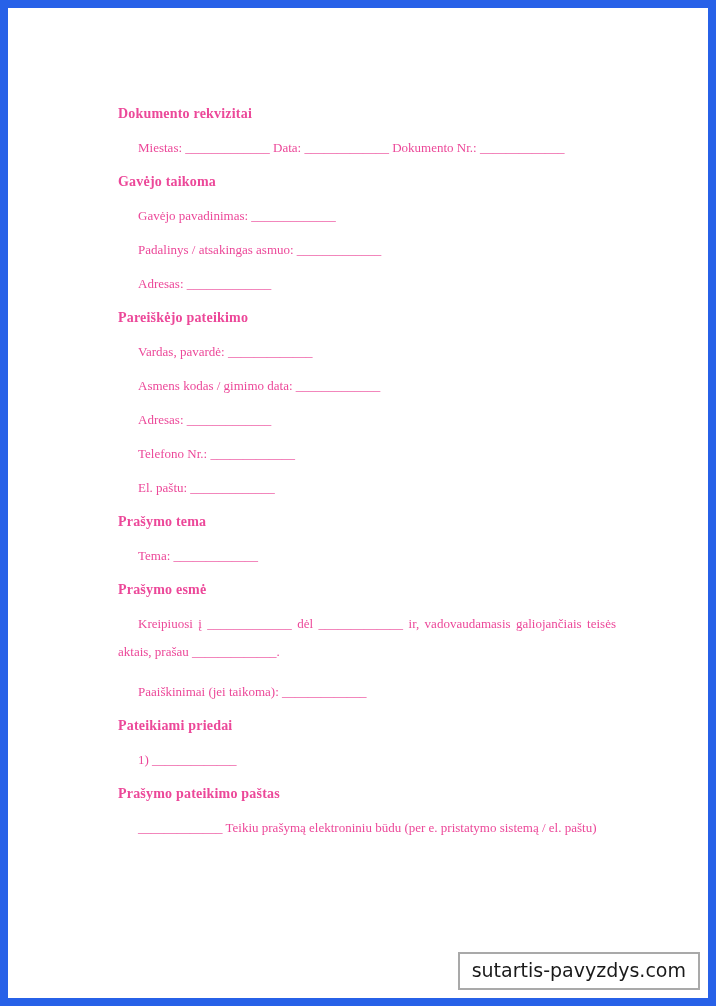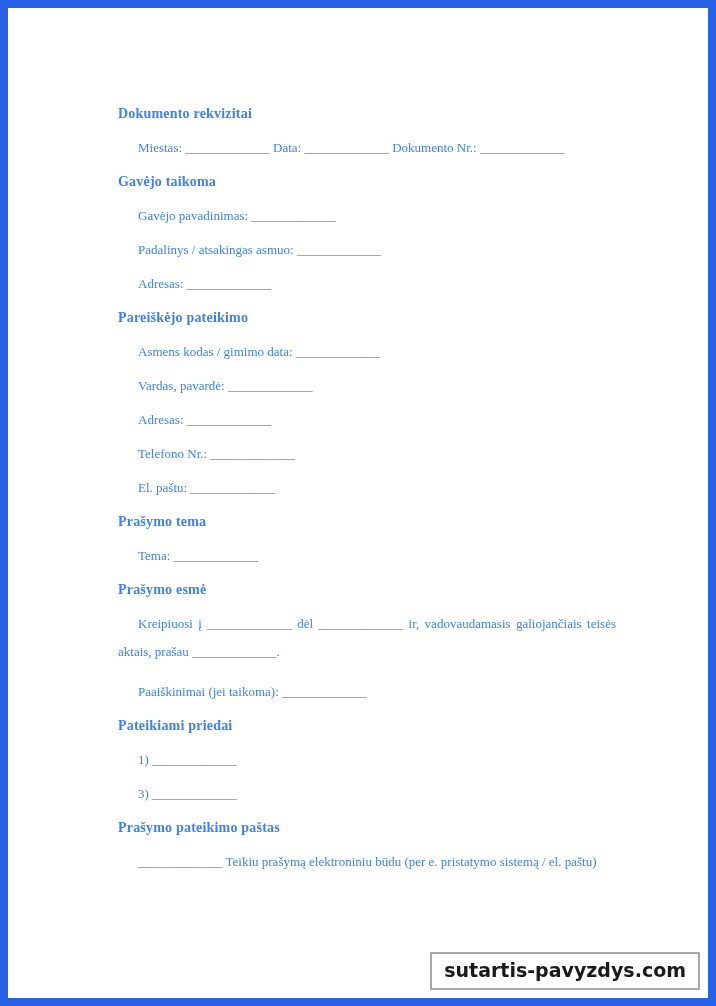--- a/index.html
+++ b/index.html
@@ -15,21 +15,21 @@
     position: absolute; inset: 0;
     width: 716px; height: 1006px;
     border: 8px solid #2761E8;
     background: #ffffff;
   }
   .doc {
     position: absolute;
     left: 8px; top: 8px;
     width: 700px; height: 990px;
     padding: 84px 100px 0 102px;
-    color: #3b82f6;
+    color: #ec4899;
     font-size: 13px;
     overflow: hidden;
   }
   .heading {
     font-weight: bold;
     font-size: 14px;
     line-height: 28px;
     margin: 0 0 6px 0;
     letter-spacing: 0.2px;
   }
@@ -45,57 +45,56 @@
     text-align: justify;
     text-indent: 20px;
   }
   .watermark {
     position: absolute;
     right: 8px; bottom: 8px;
     background: #ffffff;
     border: 2px solid #a9a9a9;
     padding: 3px 12px 5px 12px;
     font-family: "DejaVu Sans", sans-serif;
-    font-weight: bold;
+    font-weight: normal;
     font-size: 19px;
     color: #1a1a1a;
     line-height: 26px;
   }
 </style>
 </head>
 <body>
 
 <div class="frame">
   <div class="doc">
 
     <div class="heading">Dokumento rekvizitai</div>
     <div class="line">Miestas: _____________ Data: _____________ Dokumento Nr.: _____________</div>
 
     <div class="heading">Gavėjo taikoma</div>
     <div class="line">Gavėjo pavadinimas: _____________</div>
     <div class="line">Padalinys / atsakingas asmuo: _____________</div>
     <div class="line">Adresas: _____________</div>
 
     <div class="heading">Pareiškėjo pateikimo</div>
+    <div class="line">Vardas, pavardė: _____________</div>
     <div class="line">Asmens kodas / gimimo data: _____________</div>
-    <div class="line">Vardas, pavardė: _____________</div>
     <div class="line">Adresas: _____________</div>
     <div class="line">Telefono Nr.: _____________</div>
     <div class="line">El. paštu: _____________</div>
 
     <div class="heading">Prašymo tema</div>
     <div class="line">Tema: _____________</div>
 
     <div class="heading">Prašymo esmė</div>
     <div class="para">Kreipiuosi į _____________ dėl _____________ ir, vadovaudamasis galiojančiais teisės aktais, prašau _____________.</div>
     <div class="line">Paaiškinimai (jei taikoma): _____________</div>
 
     <div class="heading">Pateikiami priedai</div>
     <div class="line">1) _____________</div>
-    <div class="line">3) _____________</div>
 
     <div class="heading">Prašymo pateikimo paštas</div>
     <div class="line">_____________ Teikiu prašymą elektroniniu būdu (per e. pristatymo sistemą / el. paštu)</div>
 
   </div>
 
   <div class="watermark">sutartis-pavyzdys.com</div>
 </div>
 
 </body></html>

